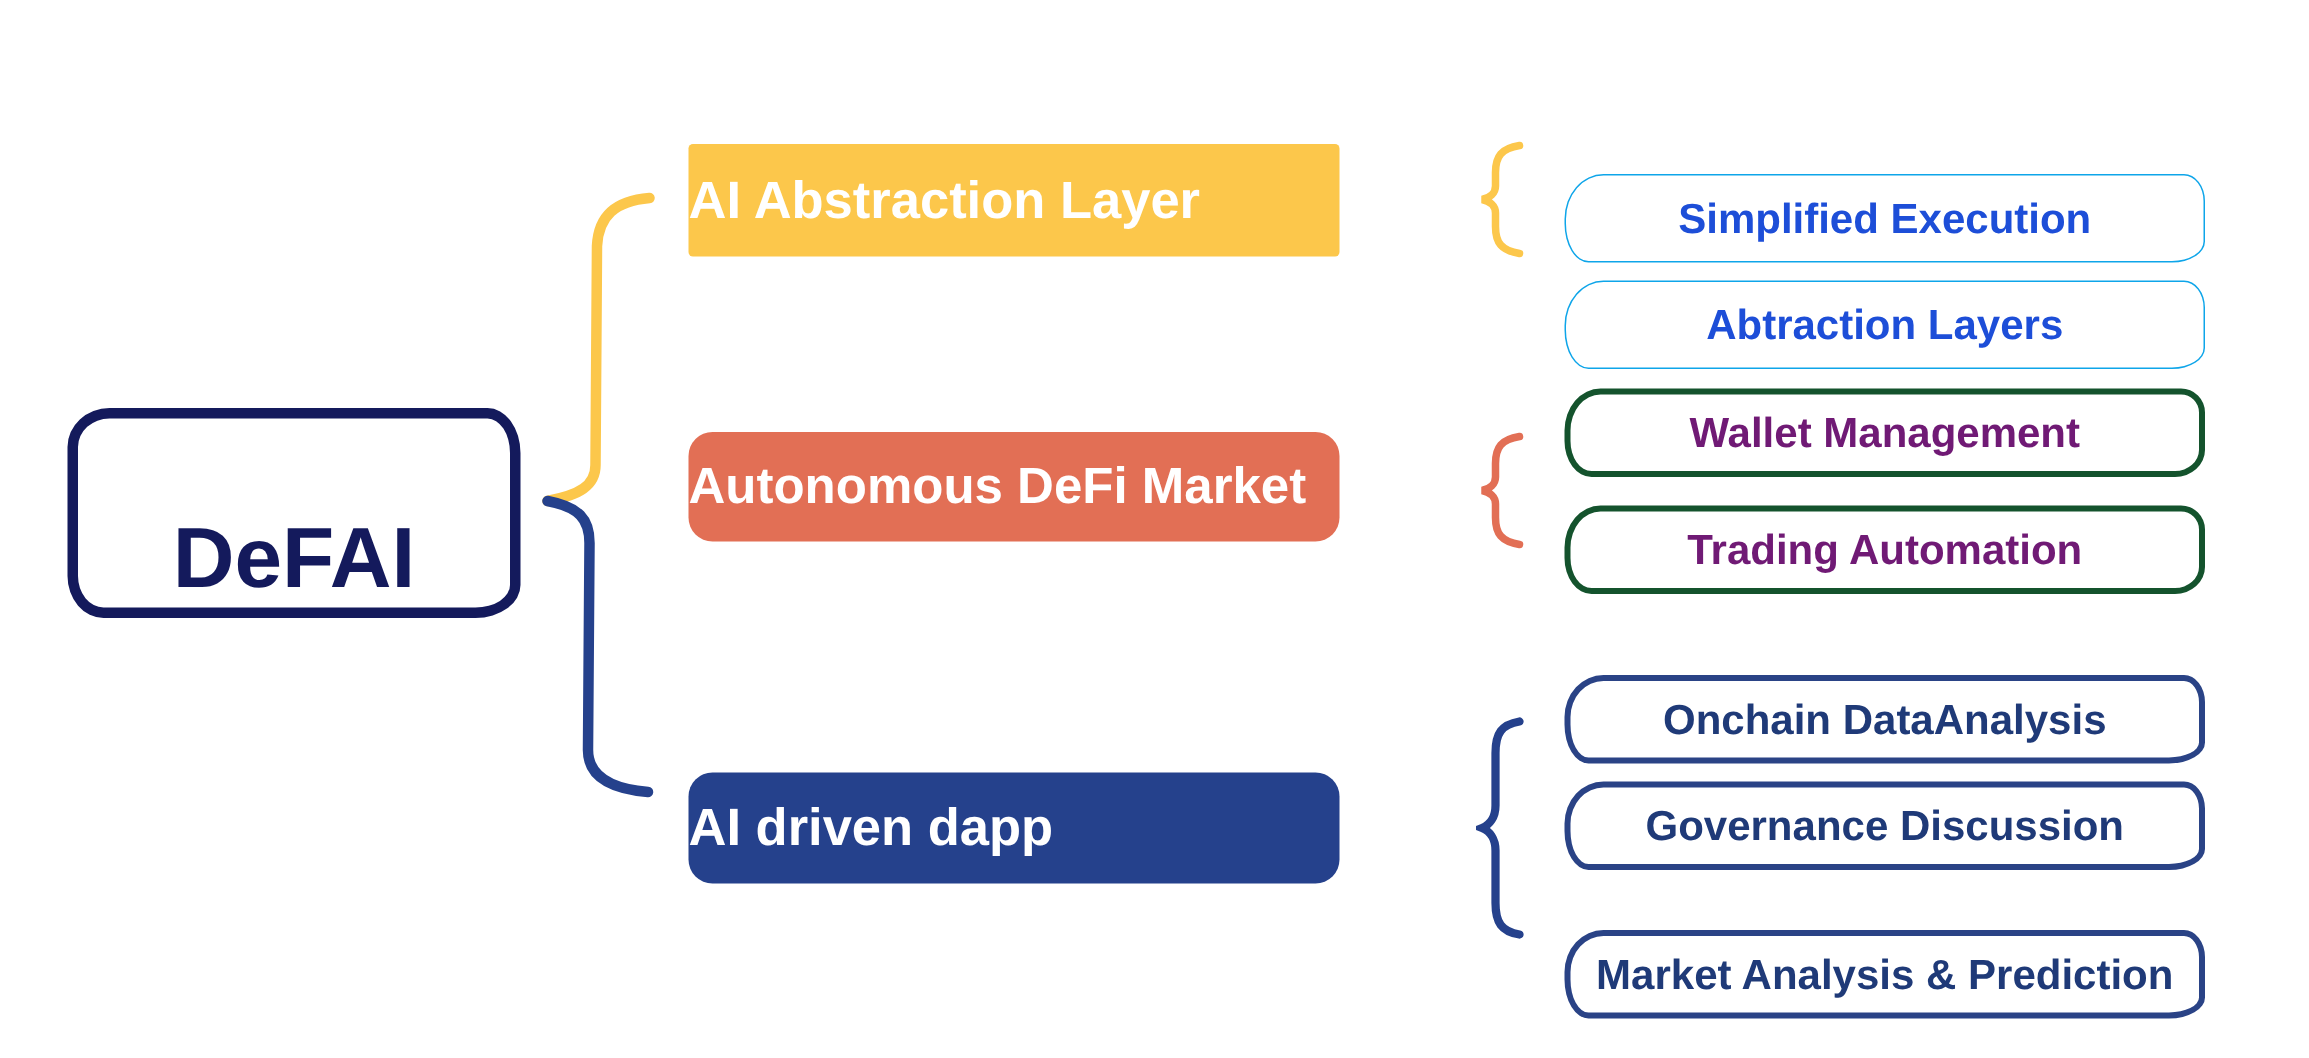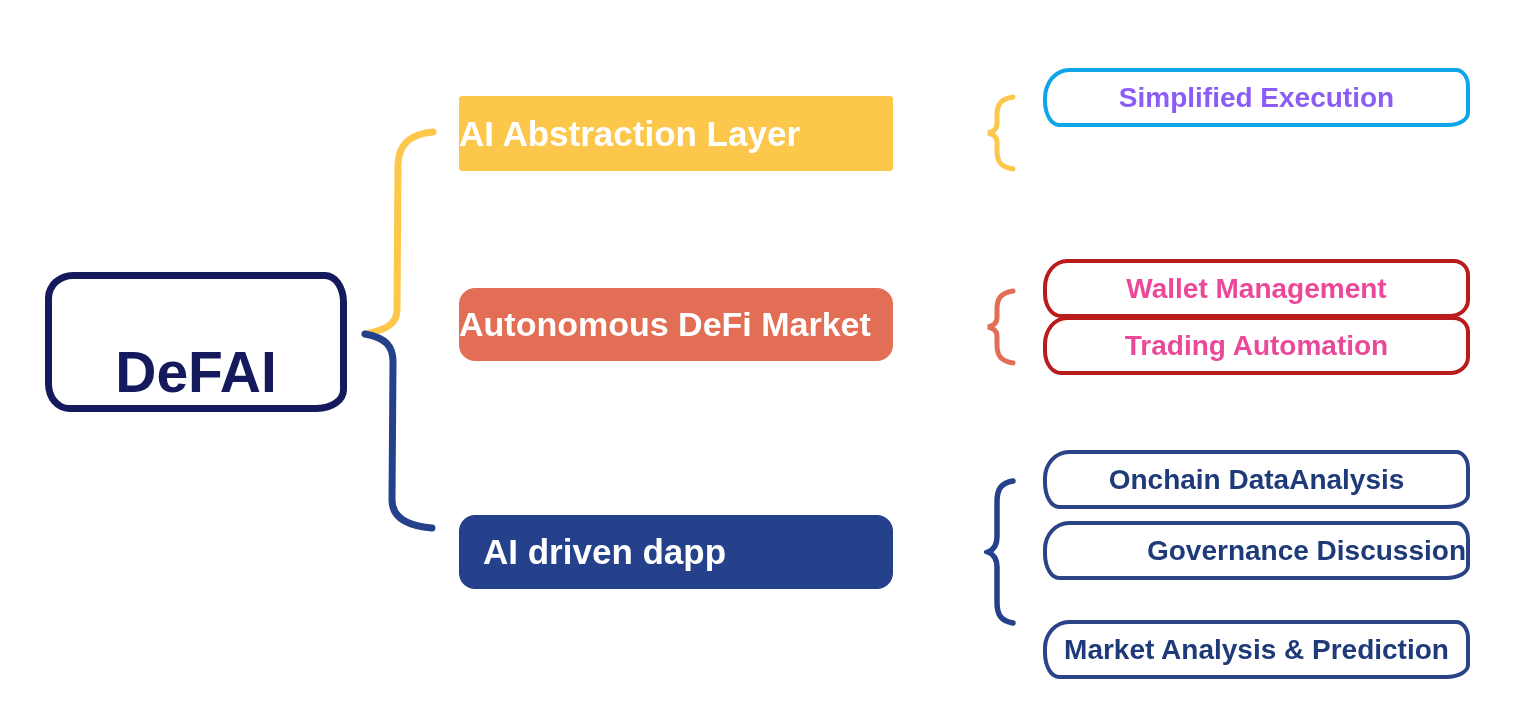--- a/index.html
+++ b/index.html
@@ -27,51 +27,52 @@
 
   
   .bar{
     left:459px;width:434px;
     display:flex;align-items:center;
     box-sizing:border-box;
     color:#ffffff;font-weight:800;
   }
   .bar-1{top:96px;height:75px;background:#FCC74B;border-radius:3px;font-size:35px;}
   .bar-2{top:288px;height:73px;background:#E26F55;border-radius:16px;font-size:34px;}
-  .bar-3{top:515px;height:74px;background:#25418C;border-radius:16px;font-size:35px;padding-left:24px;}
+  .bar-3{top:515px;height:74px;background:#25418C;border-radius:16px;font-size:35px;}
 
   
   .leaf{
     left:1043px;width:427px;height:59px;
     box-sizing:border-box;
     background:#ffffff;
     display:flex;align-items:center;justify-content:center;
     font-weight:800;font-size:28px;
   }
   .leaf-g1{
-    border:4px solid #0ea5e9;
+    border:1px solid #0ea5e9;
     border-radius:26px 14px 22px 16px / 30px 18px 14px 26px;
-    color:#8b5cf6;
+    color:#1d4ed8;
+    margin-top:48px;
   }
   .leaf-g2{
-    border:4px solid #b91c1c;
+    border:4px solid #14532d;
     border-radius:24px 16px 20px 18px / 28px 16px 18px 24px;
-    color:#ec4899;
+    color:#701a75;
   }
   .leaf-g3{
     border:4px solid #2A4386;
     border-radius:26px 14px 24px 16px / 28px 18px 14px 26px;
     color:#1F3A78;
   }
   .leaf-1{top:68px;}
   .leaf-2{top:139px;}
   .leaf-3{top:259px;}
-  .leaf-4{top:316px;}
+  .leaf-4{top:337px;}
   .leaf-5{top:450px;align-items:center;}
-  .leaf-6{top:521px;justify-content:flex-end;}
+  .leaf-6{top:521px;}
   .leaf-7{top:620px;}
 
   svg{display:block;}
 </style>
 </head>
 <body>
 
 <div id="canvas">
 
   <div class="abs root-box">
@@ -84,20 +85,23 @@
   </svg>
 
   <div class="abs bar bar-1">
     <span>AI Abstraction Layer</span>
   </div>
   <svg class="abs" style="left:984px;top:94px;" width="34" height="78" viewBox="0 0 34 78">
     <path d="M 29 3 C 17 5 13 10 13 21 L 13 30 C 13 35 9 38 4 39 C 9 40 13 43 13 48 L 13 57 C 13 68 17 73 29 75" fill="none" stroke="#FCC74B" stroke-width="5" stroke-linecap="round"></path>
   </svg>
   <div class="abs leaf leaf-g1 leaf-1">
     <span>Simplified Execution</span>
+  </div>
+  <div class="abs leaf leaf-g1 leaf-2">
+    <span>Abtraction Layers</span>
   </div>
 
   <div class="abs bar bar-2">
     <span>Autonomous DeFi Market</span>
   </div>
   <svg class="abs" style="left:984px;top:288px;" width="34" height="78" viewBox="0 0 34 78">
     <path d="M 29 3 C 17 5 13 10 13 21 L 13 30 C 13 35 9 38 4 39 C 9 40 13 43 13 48 L 13 57 C 13 68 17 73 29 75" fill="none" stroke="#E26F55" stroke-width="5" stroke-linecap="round"></path>
   </svg>
   <div class="abs leaf leaf-g2 leaf-3">
     <span>Wallet Management</span>

